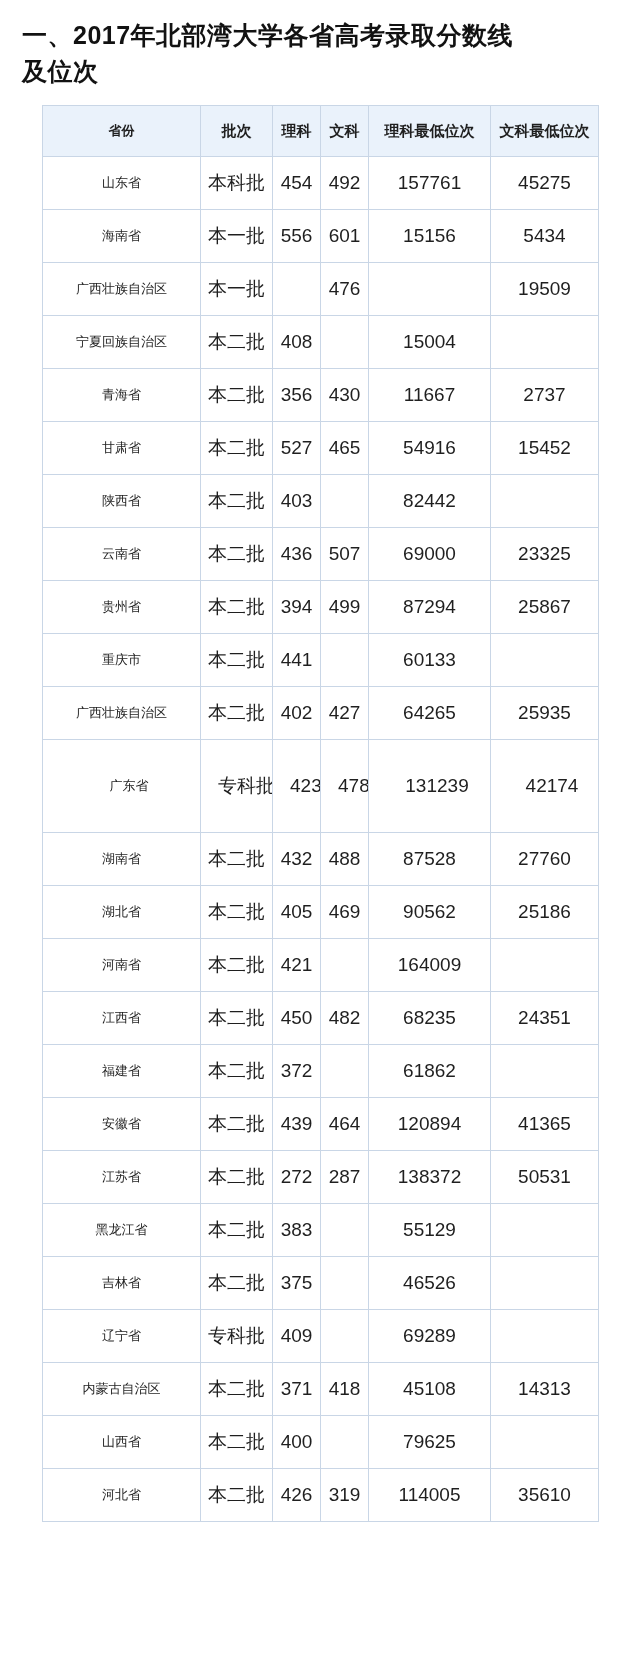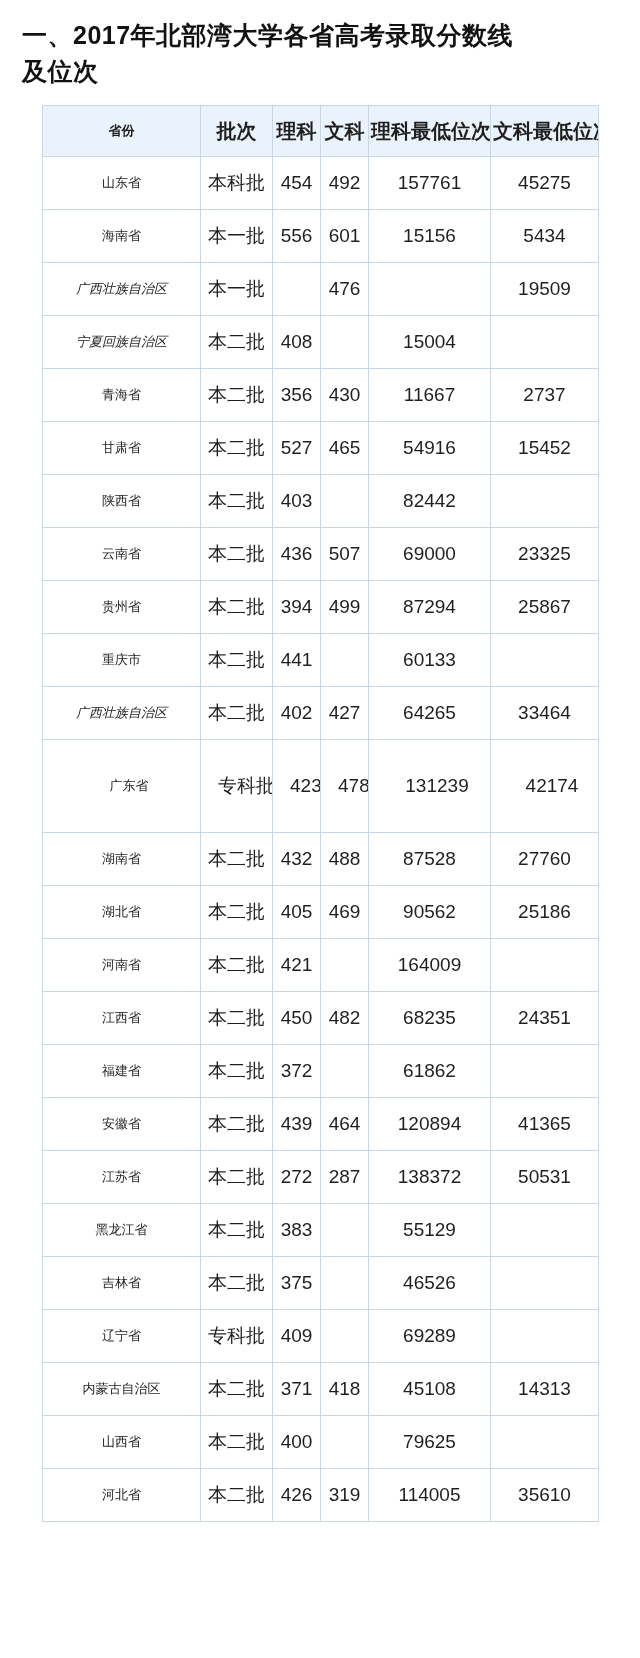--- a/index.html
+++ b/index.html
@@ -50,29 +50,28 @@
     color: #1f1f1f;
     padding: 0 2px;
     height: 52px;
     overflow: hidden;
     white-space: nowrap;
   }
   table.scores thead th {
     background: #eaf2fb;
     font-weight: bold;
     height: 50px;
-    font-size: 20px;
+    font-size: 15px;
   }
   table.scores td.prov,
   table.scores th.prov {
     font-size: 13px;
   }
   td.small {
     font-size: 17px;
-    font-style: italic;
   }
   td.batch-special {
     color: #2727c8;
     font-size: 19px;
     line-height: 1.35;
     white-space: normal;
     padding: 4px 6px;
   }
   tr.tall td { height: 92px; padding-left: 17px; }
 </style>
@@ -181,21 +180,21 @@
           <td class=""></td>
           <td class="">60133</td>
           <td class=""></td>
         </tr>
         <tr>
           <td class="prov small">广西壮族自治区</td>
           <td class="">本二批</td>
           <td class="">402</td>
           <td class="">427</td>
           <td class="">64265</td>
-          <td class="">33464</td>
+          <td class="">25935</td>
         </tr>
         <tr class="tall">
           <td class="prov">广东省</td>
           <td class=" batch-special">专科批</td>
           <td class="">423</td>
           <td class="">478</td>
           <td class="">131239</td>
           <td class="">42174</td>
         </tr>
         <tr>

